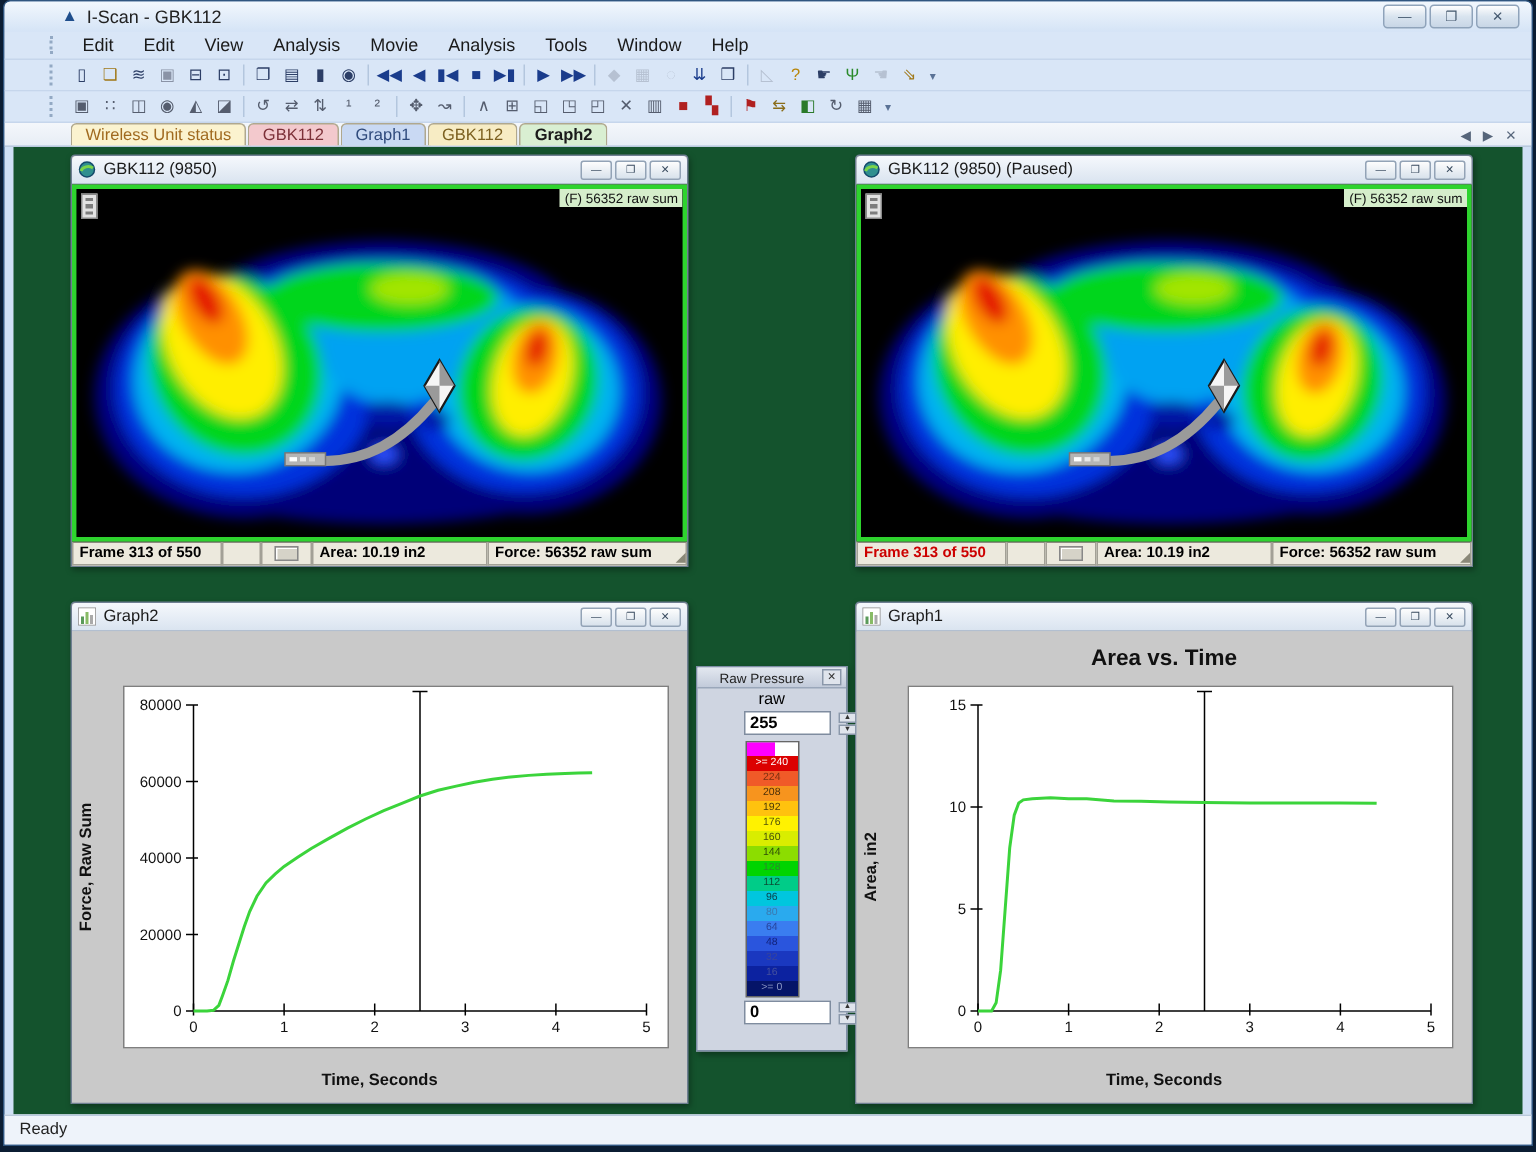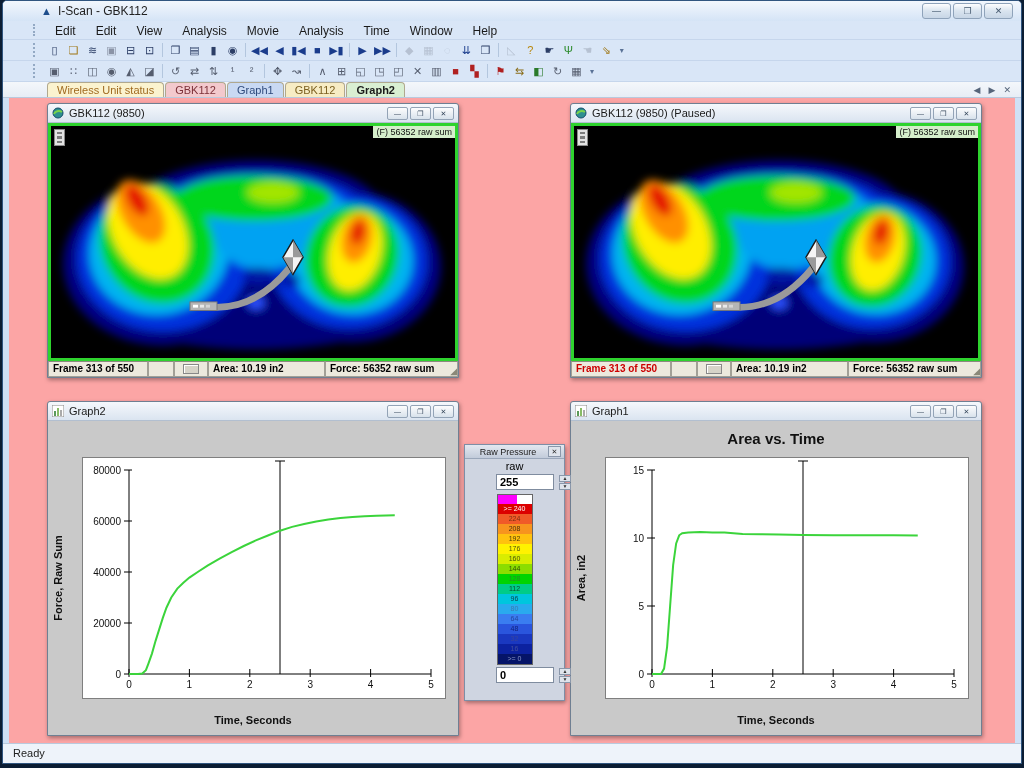--- a/index.html
+++ b/index.html
@@ -23,21 +23,21 @@
   .tb-overflow { font-size:8px; color:#5a7296; margin-left:4px; }
 
   
   .tabbar { position:absolute; left:0; right:0; top:81px; height:16px; background:linear-gradient(#f4f7fb,#e7edf5); display:flex; align-items:flex-end; padding-left:44px; border-bottom:1px solid #b9c9dd; }
   .tab { font-size:11px; height:15px; line-height:14px; padding:0 9px; border:1px solid #b0a88e; border-bottom:none; border-radius:4px 4px 0 0; margin-right:1px; }
   .tab.active { font-weight:bold; }
   .tab-nav { position:absolute; right:10px; bottom:2px; display:flex; gap:8px; }
   .tab-nav span { font-size:9px; color:#56657a; }
 
   
-  .mdi { position:absolute; left:6px; right:6px; top:97px; bottom:20px; background:#fca5a5; overflow:hidden; }
+  .mdi { position:absolute; left:6px; right:6px; top:97px; bottom:20px; background:#14532d; overflow:hidden; }
   .win { position:absolute; border:1px solid #6f7f92; border-radius:3px 3px 0 0; background:#c9c9c9; box-shadow:1px 2px 4px rgba(0,0,0,.35); }
   .wtitle { height:19px; background:linear-gradient(#f5f8fc,#dae4f0); border-bottom:1px solid #b2bfd0; display:flex; align-items:center; padding:0 4px; border-radius:3px 3px 0 0; }
   .wtitle-text { font-size:11px; color:#1a1a1a; margin-left:5px; }
   .win-controls { margin-left:auto; display:flex; gap:2px; }
   .wbtn { width:21px; height:13px; border:1px solid #93a3b6; border-radius:2px; background:linear-gradient(#fdfdfd,#d8e2ec); font-size:7px; line-height:11px; text-align:center; color:#394b5f; }
   .wicon svg { display:block; }
 
   
   .map-frame { position:relative; height:238px; border:3px solid #2ed32e; background:#000; overflow:hidden; }
   .map-frame svg { position:absolute; inset:0; width:100%; height:100%; }
@@ -89,21 +89,21 @@
     <span class="title-text">I-Scan - GBK112</span>
     <div class="app-controls win-controls-slot">
         <span class="abtn">—</span>
         <span class="abtn">❐</span>
         <span class="abtn">✕</span>
       </div>
   </div>
 
   <div class="menubar">
     <span class="grip"></span>
-    <span class="menu-items"><span class="menu-item">Edit</span><span class="menu-item">Edit</span><span class="menu-item">View</span><span class="menu-item">Analysis</span><span class="menu-item">Movie</span><span class="menu-item">Analysis</span><span class="menu-item">Time</span><span class="menu-item">Window</span><span class="menu-item">Help</span></span>
+    <span class="menu-items"><span class="menu-item">Edit</span><span class="menu-item">Edit</span><span class="menu-item">View</span><span class="menu-item">Analysis</span><span class="menu-item">Movie</span><span class="menu-item">Analysis</span><span class="menu-item">Tools</span><span class="menu-item">Window</span><span class="menu-item">Help</span></span>
   </div>
 
   <div class="toolbar t1">
     <span class="grip"></span>
   <span class="tbtn" style="color: rgb(44, 62, 102);">▯</span>
       <span class="tbtn" style="color: rgb(160, 120, 24);">❏</span>
       <span class="tbtn" style="color: rgb(44, 62, 102);">≋</span>
       <span class="tbtn" style="color: rgb(138, 147, 166);">▣</span>
       <span class="tbtn" style="color: rgb(44, 62, 102);">⊟</span>
       <span class="tbtn" style="color: rgb(44, 62, 102);">⊡</span>

